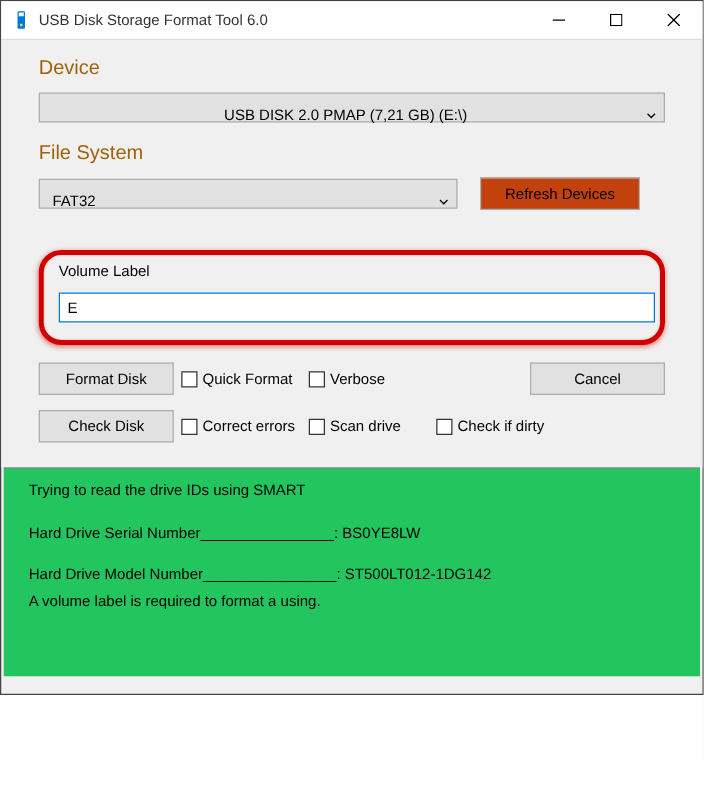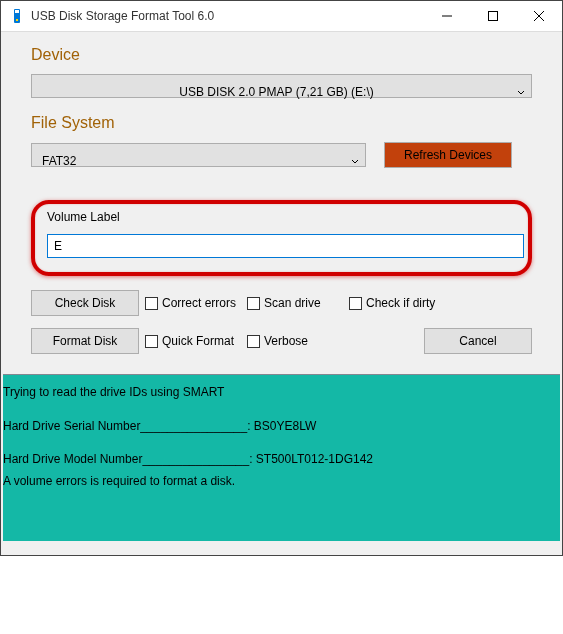--- a/index.html
+++ b/index.html
@@ -23,21 +23,21 @@
 .refresh-btn { width: 128px; }
 .volume-section { border: 4px solid #d00000; border-radius: 18px; padding: 6px 4px 14px 12px; margin-bottom: 14px; position: relative; box-shadow: 0 1px 4px rgba(208,0,0,0.5), inset 0 0 2px rgba(208,0,0,0.3); }
 .vol-label { font-size: 12px; margin-bottom: 10px; display: block; }
 .vol-input { width: 100%; height: 24px; border: 1px solid #0078d7; padding: 0 6px; font-size: 12px; background: #fff; outline: none; }
 .action-row { display: flex; align-items: center; gap: 6px; margin-bottom: 12px; }
 .action-btn { width: 108px; height: 26px; font-size: 12px; background: #e1e1e1; border: 1px solid #adadad; cursor: pointer; display: flex; align-items: center; justify-content: center; }
 .checkbox-item { display: flex; align-items: center; gap: 4px; font-size: 12px; min-width: 96px; }
 .checkbox { width: 13px; height: 13px; border: 1px solid #333; background: #fff; cursor: pointer; }
 .cancel-btn { width: 108px; margin-left: auto; }
 .copyright { text-align: center; font-size: 11px; padding: 8px 0 12px 0; }
-.log-area { flex: 1; background: #14b8a6; border-top: 1px solid #828790; margin: 0 2px 14px 2px; padding: 10px 0; font-size: 12px; overflow-y: scroll; line-height: 1.3; position: relative; }
+.log-area { flex: 1; background: #22c55e; border-top: 1px solid #828790; margin: 0 2px 14px 2px; padding: 10px 20px; font-size: 12px; overflow-y: scroll; line-height: 1.3; position: relative; }
 .log-area::-webkit-scrollbar { width: 17px; }
 .log-area::-webkit-scrollbar-track { background: #f0f0f0; }
 .log-area::-webkit-scrollbar-thumb { background: #cdcdcd; }
 .log-area::-webkit-scrollbar-button { background: #f0f0f0; height: 17px; }
 .log-line { margin-bottom: 18px; white-space: pre; }
 .log-line.tight { margin-bottom: 6px; }
 </style>
 </head>
 <body>
 
@@ -90,49 +90,49 @@
       </div>
       <button class="btn refresh-btn">Refresh Devices</button>
     </div>
 
     <div class="volume-section">
       <span class="vol-label">Volume Label</span>
       <input class="vol-input" type="text" value="E" style="">
     </div>
 
     <div class="action-row">
+      <button class="action-btn">Format Disk</button>
+      <label class="checkbox-item">
+          <span class="checkbox"></span>
+          <span>Quick Format</span>
+        </label>
+      <label class="checkbox-item">
+          <span class="checkbox"></span>
+          <span>Verbose</span>
+        </label>
+      <button class="action-btn cancel-btn">Cancel</button>
+    </div>
+
+    <div class="action-row">
       <button class="action-btn">Check Disk</button>
       <label class="checkbox-item">
           <span class="checkbox"></span>
           <span>Correct errors</span>
         </label>
       <label class="checkbox-item">
           <span class="checkbox"></span>
           <span>Scan drive</span>
         </label>
       <label class="checkbox-item">
           <span class="checkbox"></span>
           <span>Check if dirty</span>
         </label>
     </div>
 
-    <div class="action-row">
-      <button class="action-btn">Format Disk</button>
-      <label class="checkbox-item">
-          <span class="checkbox"></span>
-          <span>Quick Format</span>
-        </label>
-      <label class="checkbox-item">
-          <span class="checkbox"></span>
-          <span>Verbose</span>
-        </label>
-      <button class="action-btn cancel-btn">Cancel</button>
-    </div>
-
   </div>
 
   <div class="log-area">
     <div class="log-line">Trying to read the drive IDs using SMART</div>
     <div class="log-line">Hard Drive Serial Number________________: BS0YE8LW</div>
     <div class="log-line tight">Hard Drive Model Number________________: ST500LT012-1DG142</div>
-    <div class="log-line">A volume errors is required to format a disk.</div>
+    <div class="log-line">A volume label is required to format a using.</div>
   </div>
 </div>
 
 </body></html>

